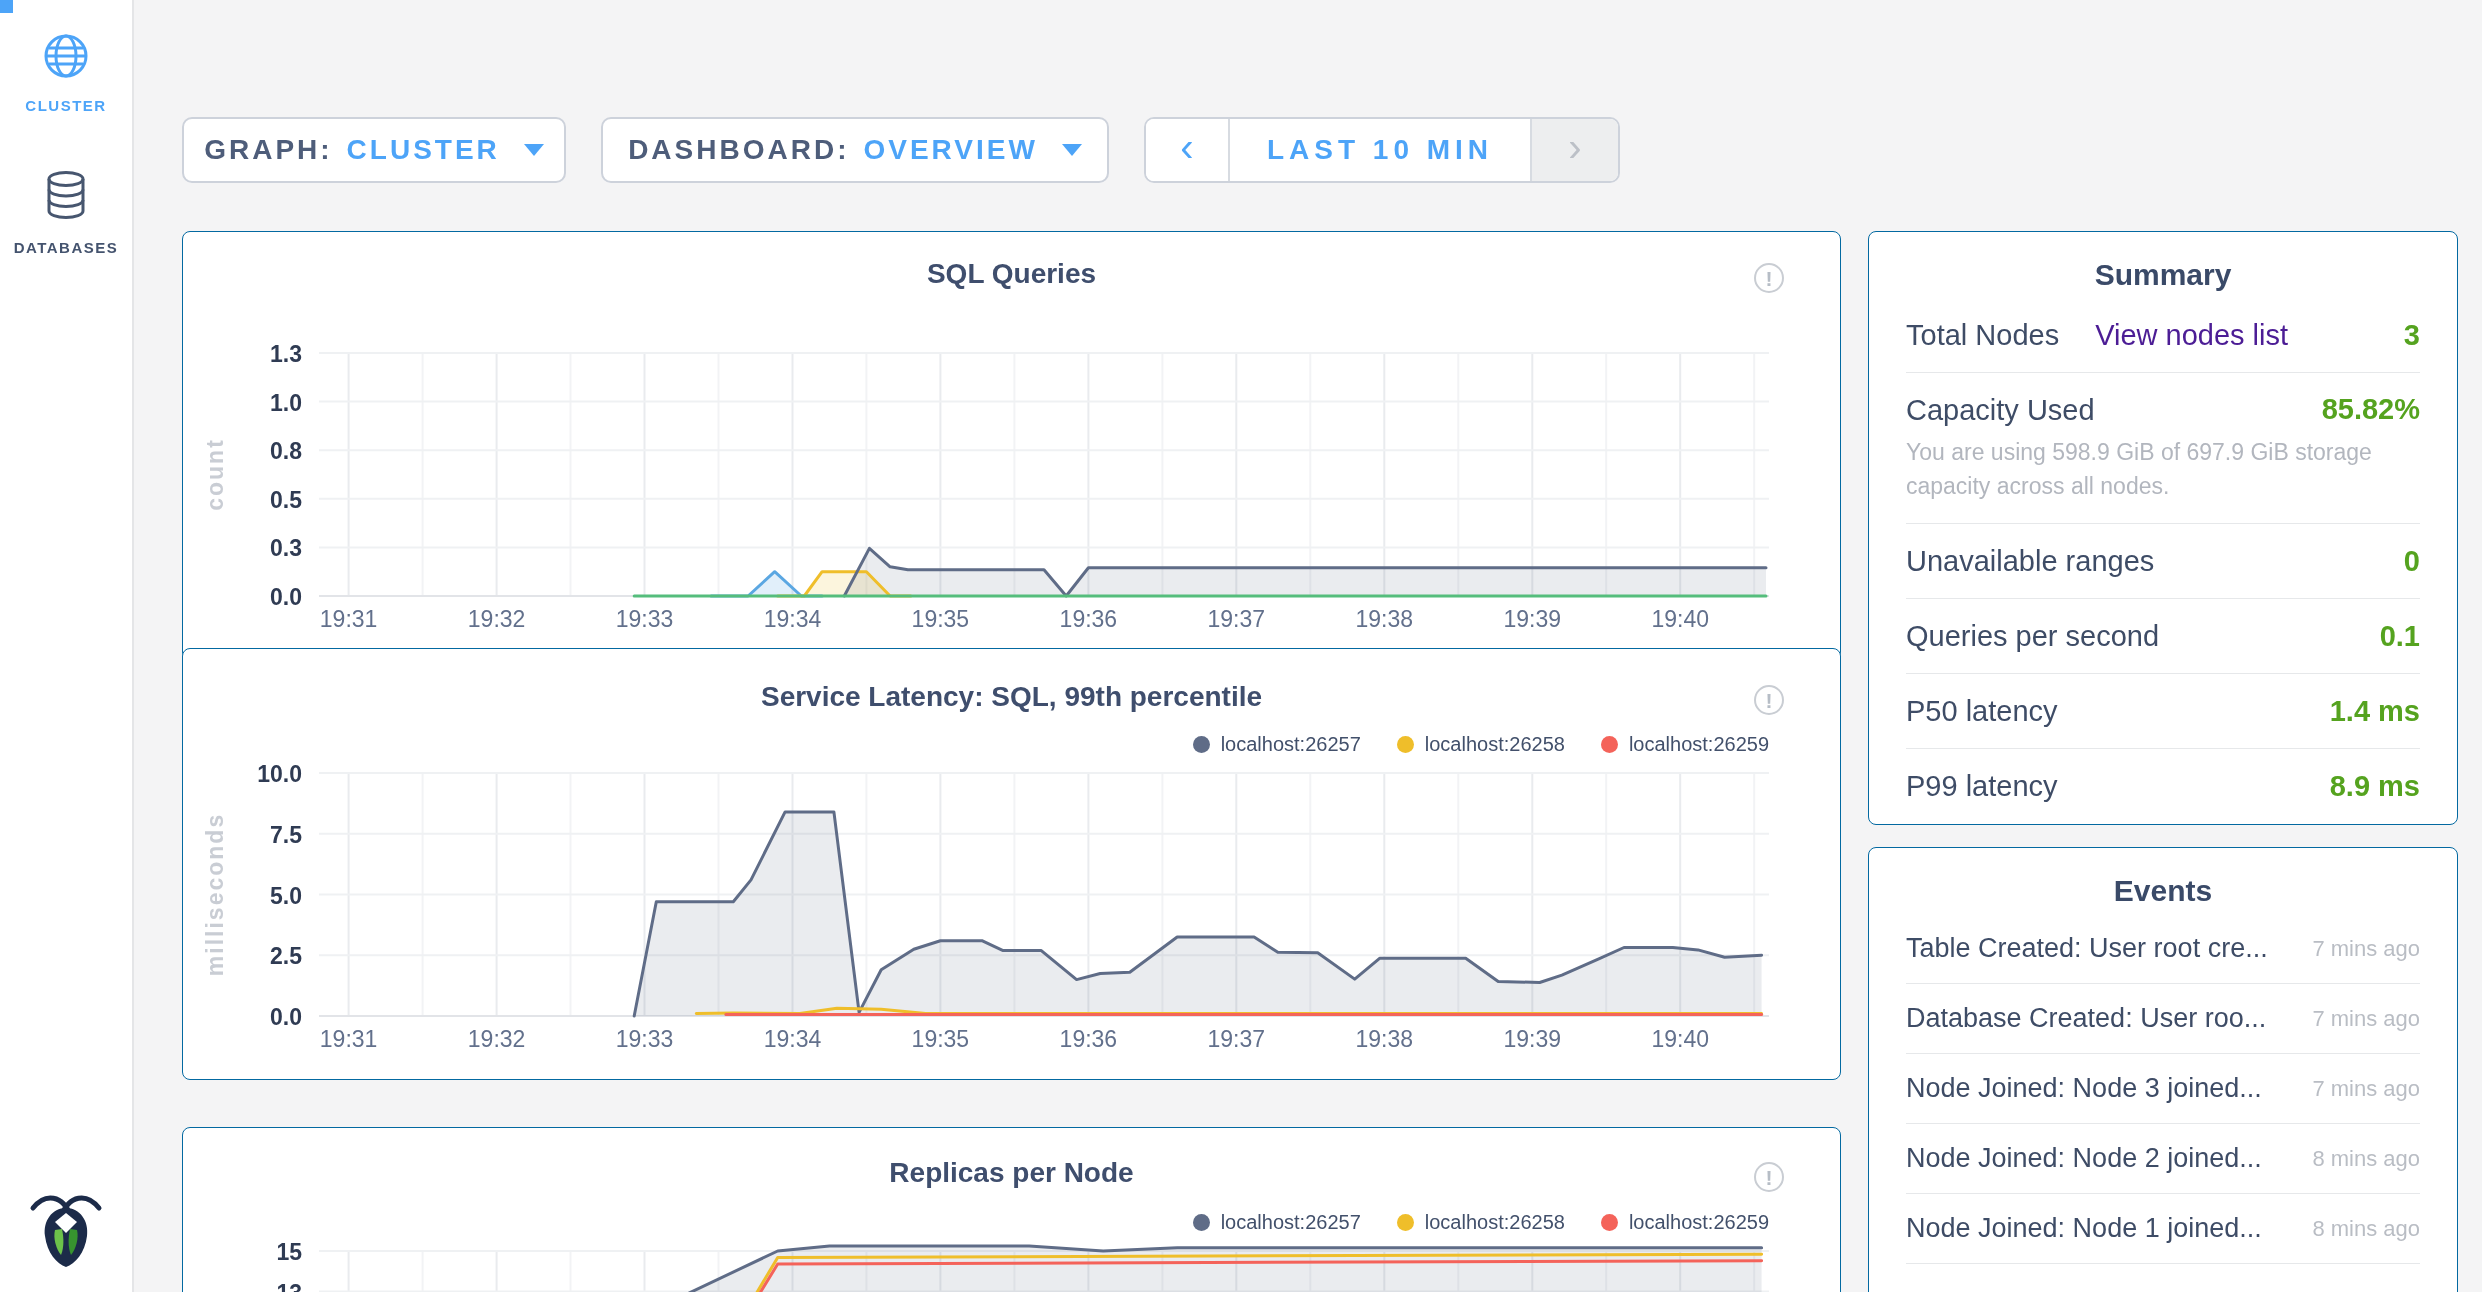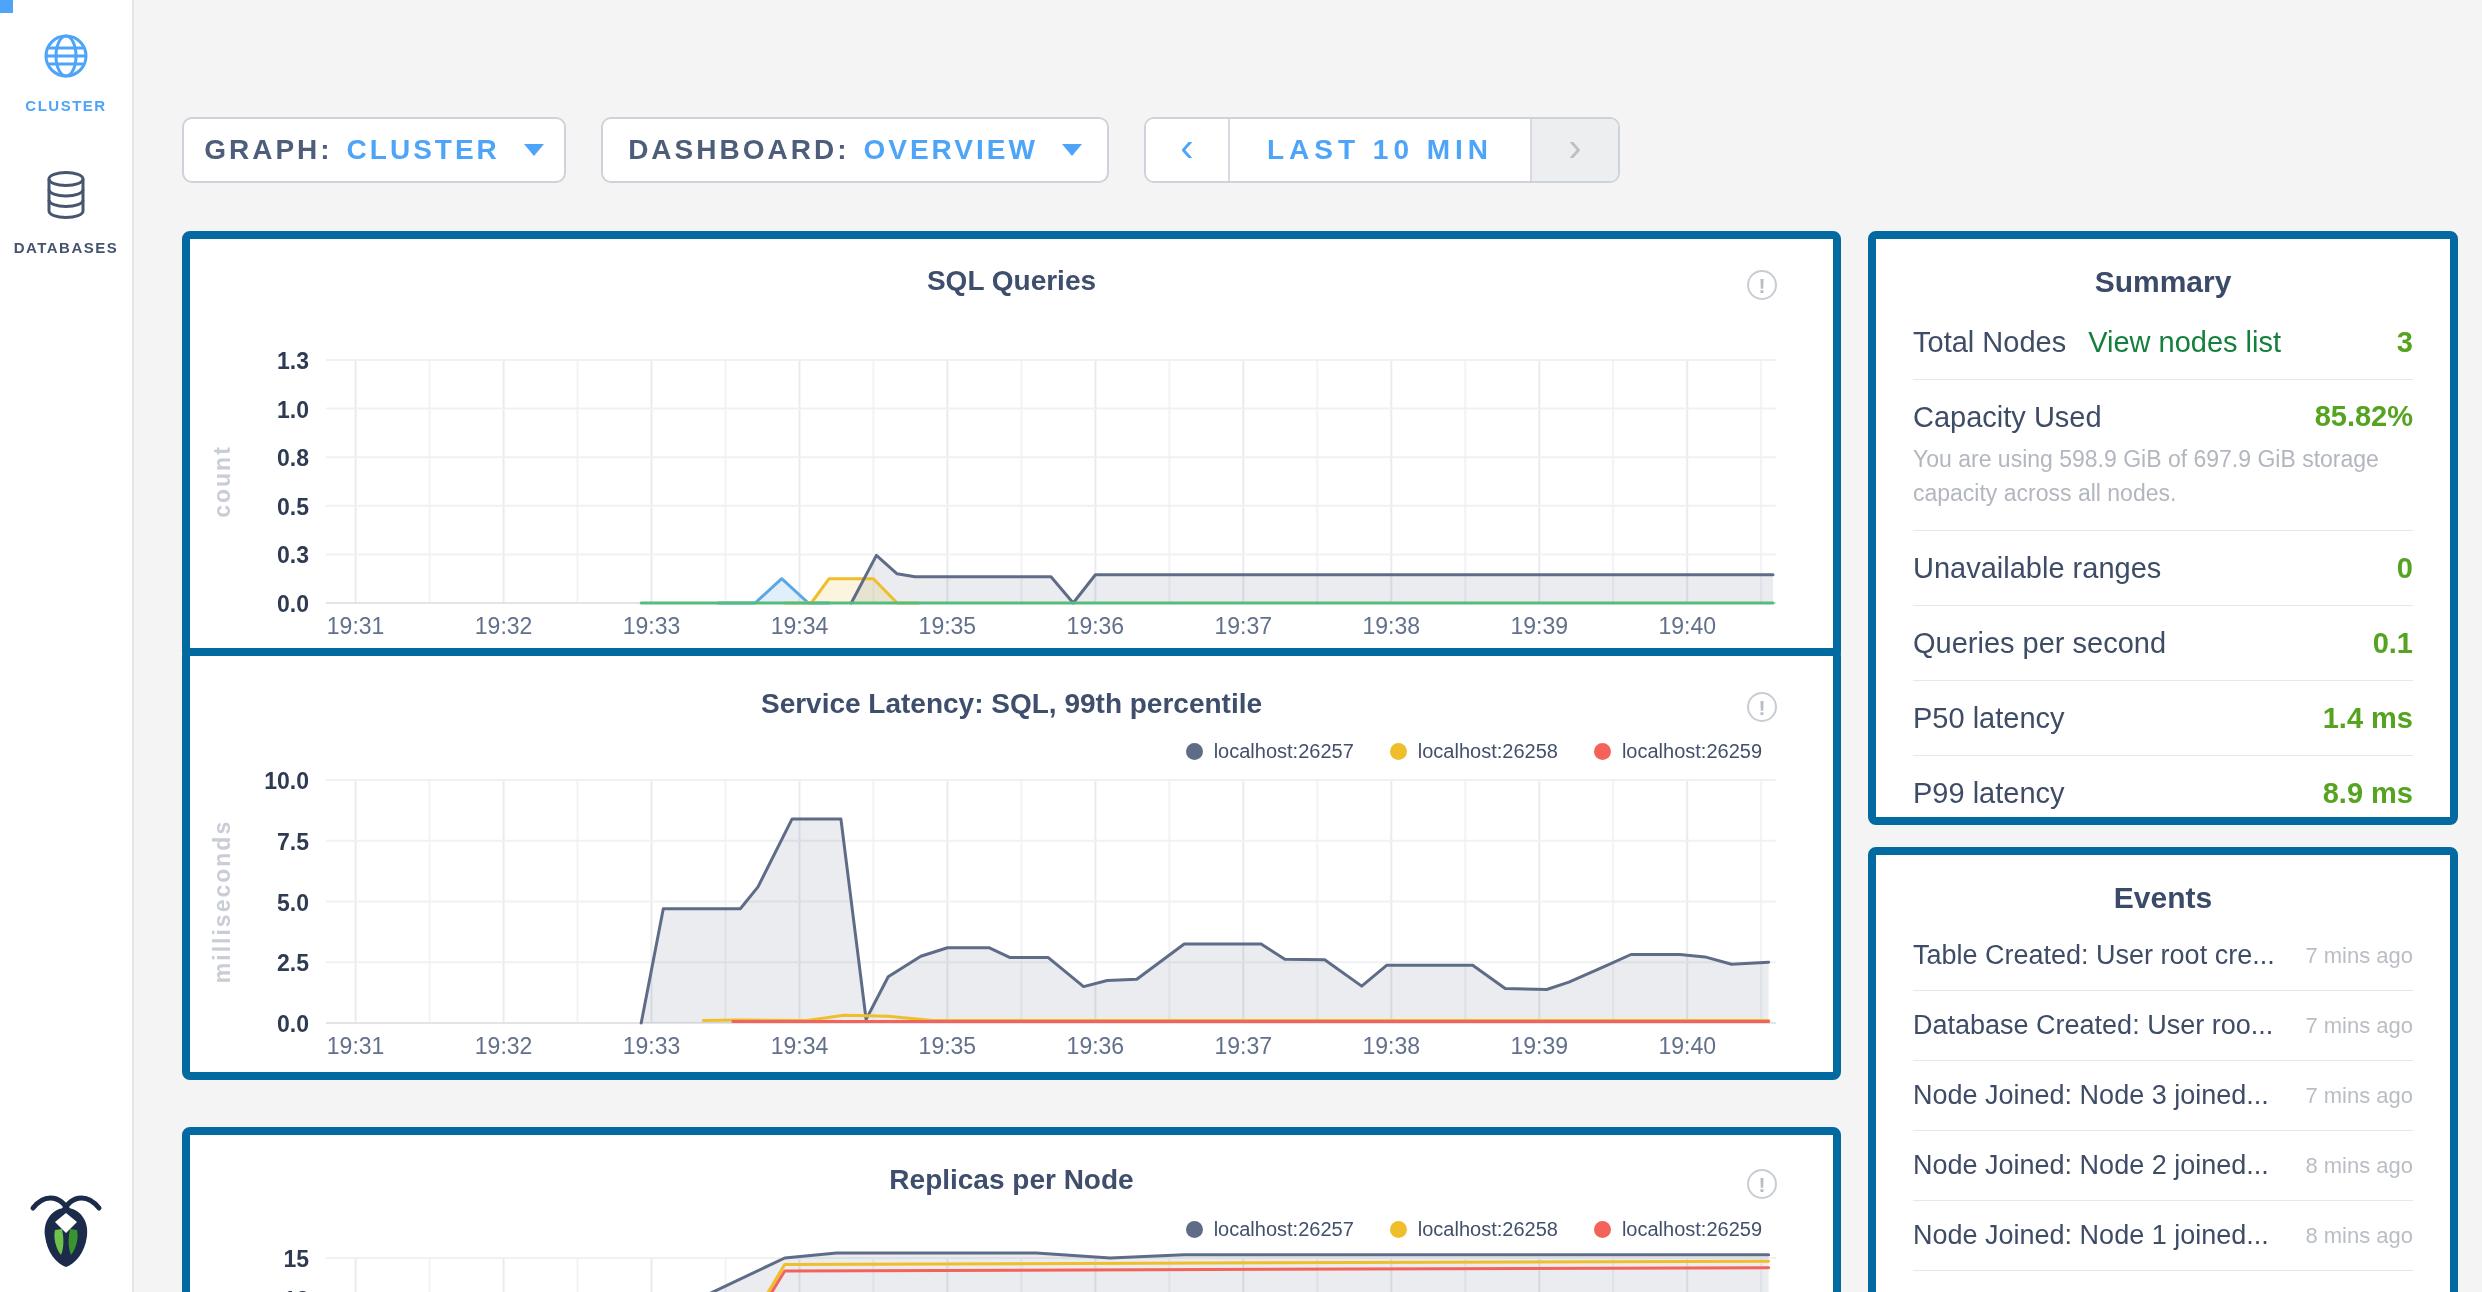--- a/index.html
+++ b/index.html
@@ -31,21 +31,21 @@
          border-top:12px solid #4DA4F8;margin-left:10px;}
   .timepicker{position:absolute;left:1144px;top:117px;height:66px;display:flex;
               border:2px solid #CDD2DB;border-radius:10px;overflow:hidden;background:#fff;box-sizing:border-box;}
   .tp-seg{border:none;background:#fff;font-family:inherit;cursor:pointer;display:flex;
           align-items:center;justify-content:center;padding:0;}
   .tp-prev{width:84px;border-right:2px solid #D7DBE1;color:#4DA4F8;font-size:40px;padding-bottom:6px;}
   .tp-range{width:300px;font-size:28px;font-weight:700;letter-spacing:5px;color:#4DA4F8;border-radius:6px;}
   .tp-next{width:88px;border-left:2px solid #D7DBE1;background:#EDEEEF;color:#BCC0C7;font-size:40px;padding-bottom:6px;}
 
   
-  .panel{position:absolute;background:#fff;border:8px solid #0369a1;border-radius:8px;box-sizing:border-box;}
+  .panel{position:absolute;background:#fff;border:1px solid #0369a1;border-radius:8px;box-sizing:border-box;}
   .chart-panel{left:182px;width:1659px;}
   #chart-0{top:231px;height:429px;}
   #chart-1{top:648px;height:432px;}
   #chart-2{top:1127px;height:429px;}
   .chart-title{position:absolute;left:0;right:0;text-align:center;font-size:28px;font-weight:700;color:#3F4E6D;}
   .info-icon{position:absolute;right:56px;width:30px;height:30px;border:2px solid #C9CDD3;border-radius:50%;
              color:#B6BDC6;font-size:21px;font-weight:700;line-height:27px;text-align:center;
              box-sizing:border-box;cursor:pointer;}
   .chart-legend{position:absolute;right:71px;display:flex;gap:36px;}
   .leg{display:flex;align-items:center;gap:11px;font-size:20px;color:#42506B;white-space:nowrap;}
@@ -58,21 +58,21 @@
   #events{top:847px;height:600px;}
   .panel-title{padding-top:26px;text-align:center;font-size:30px;font-weight:700;color:#3A4A68;}
   .rows{padding:6px 37px 0 37px;}
   .sum-row{padding:20px 0;border-bottom:1px solid #E6E8EA;display:flex;justify-content:space-between;
            align-items:center;}
   .sum-row.multi{flex-direction:column;align-items:stretch;}
   .sum-row:last-child{border-bottom:none;}
   .sum-flex{display:flex;justify-content:space-between;}
   .sum-left{display:flex;align-items:baseline;}
   .sum-label{font-size:29px;color:#3E4C66;line-height:34px;white-space:nowrap;}
-  .sum-link{font-size:29px;color:#15803d;margin-left:22px;cursor:pointer;white-space:nowrap;}
+  .sum-link{font-size:29px;color:#4c1d95;margin-left:36px;cursor:pointer;white-space:nowrap;}
   .sum-value{font-size:29px;font-weight:700;color:#55A31F;white-space:nowrap;}
   .sum-sub{margin-top:8px;font-size:23px;line-height:34px;color:#B2B6BE;}
   .ev-row{padding:19px 0;border-bottom:1px solid #E6E8EA;display:flex;justify-content:space-between;
           align-items:center;}
   .ev-text{font-size:27px;color:#3E4C66;white-space:nowrap;}
   .ev-time{font-size:22px;color:#B9BDC4;white-space:nowrap;}
 </style>
 </head>
 <body>
 

